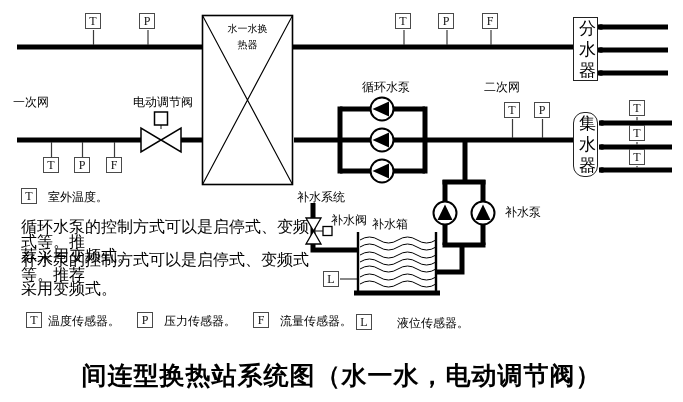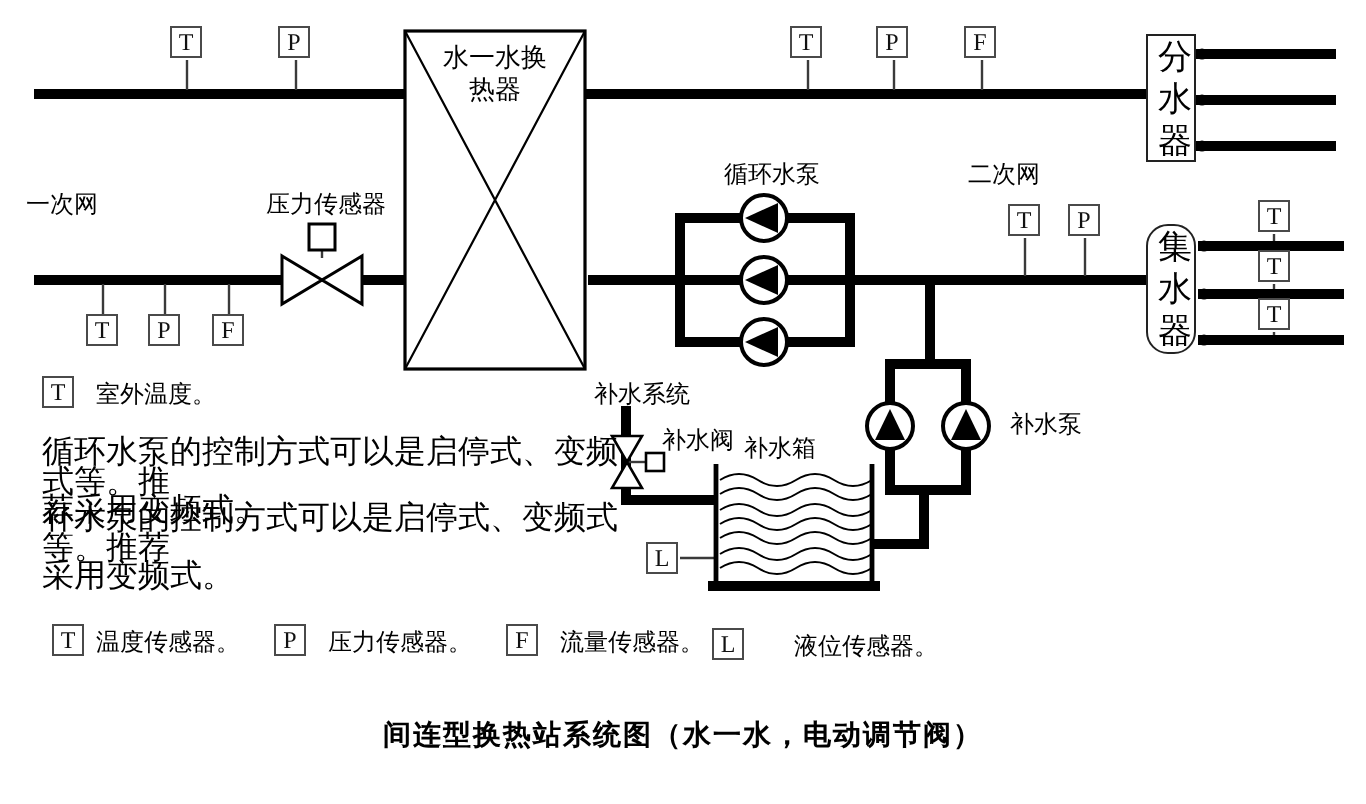--- a/index.html
+++ b/index.html
@@ -10,33 +10,33 @@
   .layer{position:absolute;left:0;top:0;}
   .lbl{position:absolute;font-size:12px;line-height:14px;white-space:nowrap;color:#000;}
   .notes{position:absolute;font-size:16px;line-height:14.5px;white-space:pre-line;color:#000;}
   .sbox{
     position:absolute;width:14px;height:14px;border:1.5px solid #4a4a4a;background:#fff;
     display:flex;align-items:center;justify-content:center;
     font-size:12px;line-height:12px;font-family:"Liberation Serif","DejaVu Serif",serif;color:#111;
   }
   .hx-label{
     position:absolute;left:202px;top:21px;width:91px;text-align:center;
-    font-size:13px;line-height:16px;white-space:pre-line;
+    font-size:10px;line-height:16px;white-space:pre-line;
   }
   .manifold{
     position:absolute;width:23px;border:1.6px solid #222;background:#fff;
     display:flex;align-items:center;justify-content:center;
   }
   .manifold span{
     display:block;width:13px;font-size:17px;line-height:21px;text-align:center;
     word-break:break-all;
   }
   .title{
     position:absolute;left:0;top:359px;width:683px;text-align:center;
-    font-size:14px;font-weight:bold;letter-spacing:1px;
+    font-size:25px;font-weight:bold;letter-spacing:1px;
   }
 </style>
 </head>
 <body>
 
 <div class="canvas">
 
   <svg class="layer" width="683" height="402" viewBox="0 0 683 402">
 
     <g stroke="#000" stroke-width="5" fill="none">
@@ -199,21 +199,21 @@
       <span>T</span>
     </div>
   <div class="sbox" style="left:629px;top:149px;">
       <span>T</span>
     </div>
   <div class="sbox" style="left:323px;top:271px;">
       <span>L</span>
     </div>
 
   <div class="lbl" style="left:13px;top:95px;">一次网</div>
-  <div class="lbl" style="left:133px;top:95px;">压力传感器</div>
+  <div class="lbl" style="left:133px;top:95px;">电动调节阀</div>
   <div class="hx-label">水一水换
 热器</div>
   <div class="lbl" style="left:362px;top:80px;text-align:right;">循环水泵</div>
   <div class="lbl" style="left:484px;top:80px;">二次网</div>
   <div class="lbl" style="left:297px;top:190px;">补水系统</div>
   <div class="lbl" style="left:331px;top:213px;">补水阀</div>
   <div class="lbl" style="left:372px;top:217px;">补水箱</div>
   <div class="lbl" style="left:505px;top:205px;">补水泵</div>
 
   <div class="sbox" style="left:21px;top:188px;">

